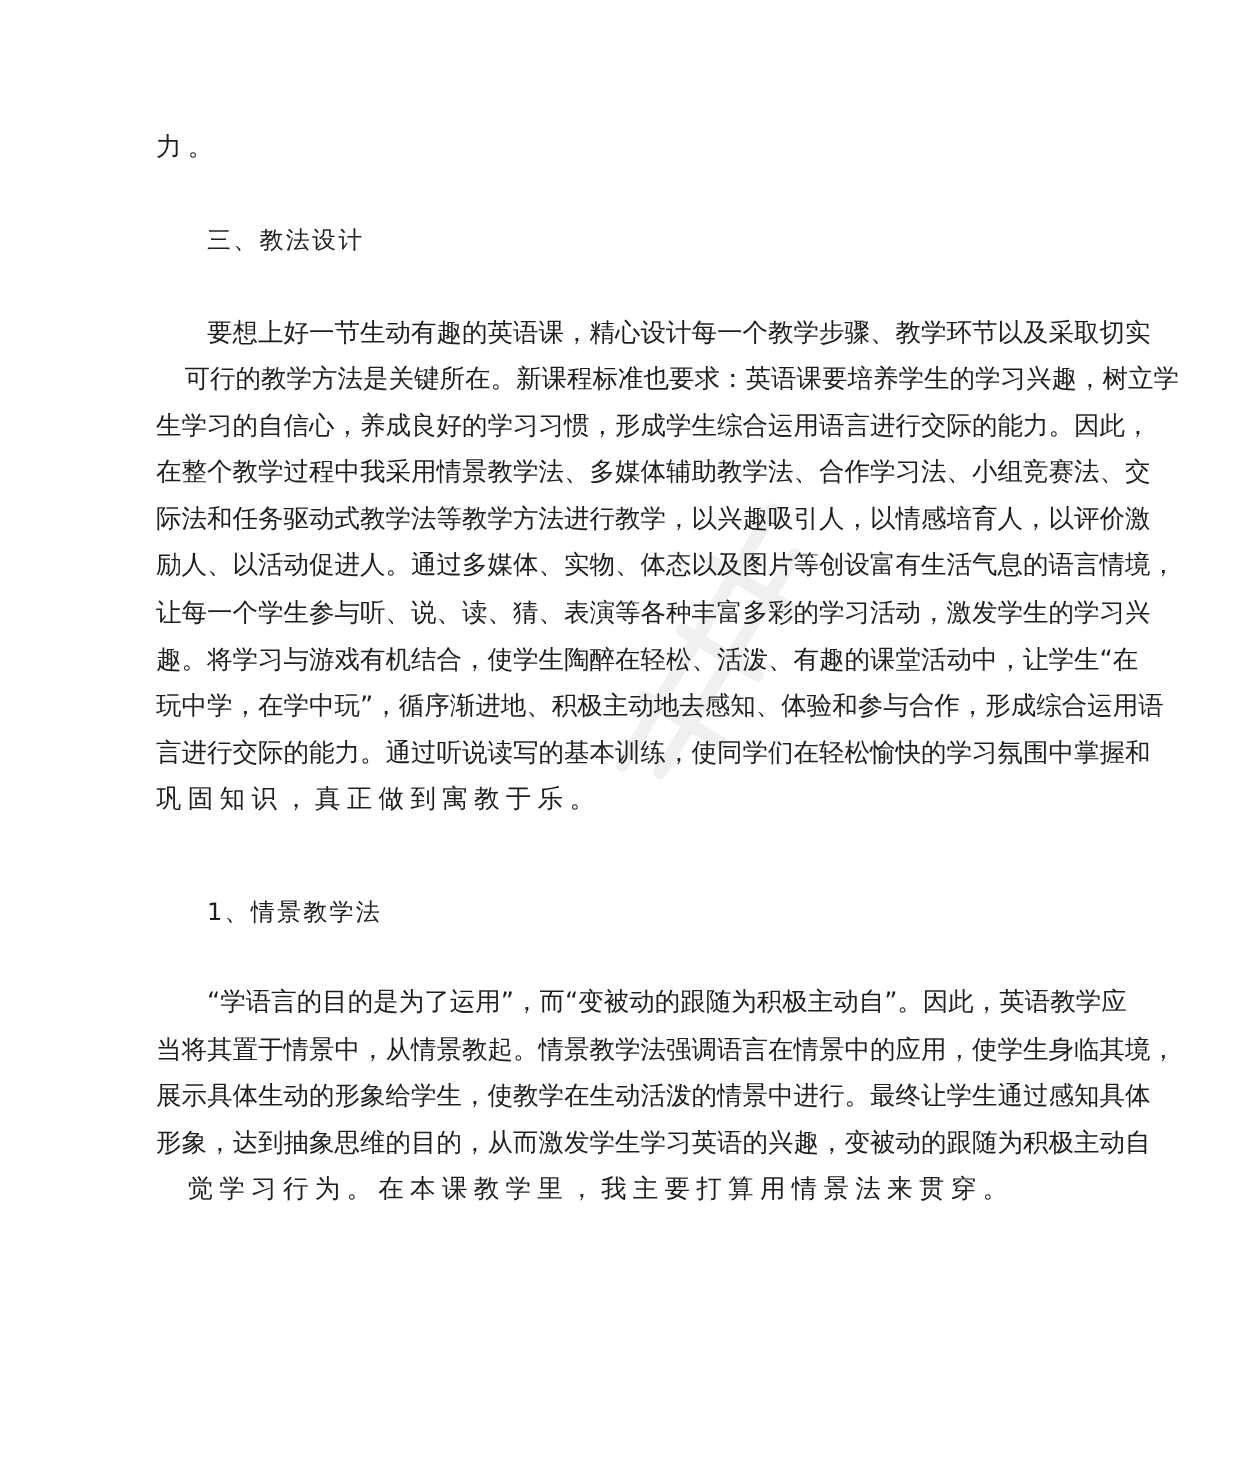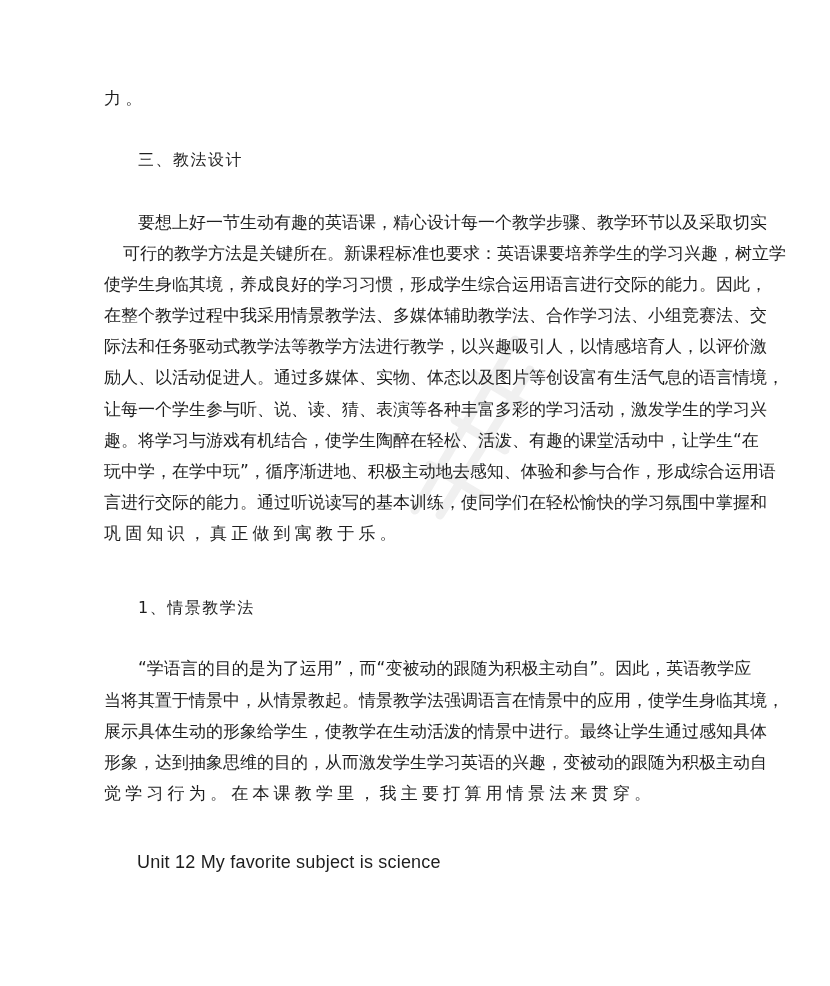--- a/index.html
+++ b/index.html
@@ -79,36 +79,35 @@
     </g>
   </svg>
 
   <div class="line" style="top:86px;">力。</div>
 
   <div class="heading" style="top:148px;">三、教法设计</div>
 
   <div>
     <div class="line justify indent" style="top:210px;">要想上好一节生动有趣的英语课，精心设计每一个教学步骤、教学环节以及采取切实</div>
     <div class="line justify" style="top:241px;margin-left:19px;">可行的教学方法是关键所在。新课程标准也要求：英语课要培养学生的学习兴趣，树立学</div>
-    <div class="line justify" style="top:272px;">使学生身临其境，养成良好的学习习惯，形成学生综合运用语言进行交际的能力。因此，</div>
+    <div class="line justify" style="top:272px;">生学习的自信心，养成良好的学习习惯，形成学生综合运用语言进行交际的能力。因此，</div>
     <div class="line justify" style="top:303px;">在整个教学过程中我采用情景教学法、多媒体辅助教学法、合作学习法、小组竞赛法、交</div>
     <div class="line justify" style="top:334px;">际法和任务驱动式教学法等教学方法进行教学，以兴趣吸引人，以情感培育人，以评价激</div>
     <div class="line justify" style="top:365px;">励人、以活动促进人。通过多媒体、实物、体态以及图片等创设富有生活气息的语言情境，</div>
     <div class="line justify" style="top:397px;">让每一个学生参与听、说、读、猜、表演等各种丰富多彩的学习活动，激发学生的学习兴</div>
     <div class="line justify" style="top:428px;">趣。将学习与游戏有机结合，使学生陶醉在轻松、活泼、有趣的课堂活动中，让学生“在</div>
     <div class="line justify" style="top:459px;">玩中学，在学中玩”，循序渐进地、积极主动地去感知、体验和参与合作，形成综合运用语</div>
     <div class="line justify" style="top:490px;">言进行交际的能力。通过听说读写的基本训练，使同学们在轻松愉快的学习氛围中掌握和</div>
     <div class="line" style="top:521px;">巩固知识，真正做到寓教于乐。</div>
   </div>
 
   <div class="heading" style="top:596px;">1、情景教学法</div>
 
   <div>
     <div class="line justify indent" style="top:656px;">“学语言的目的是为了运用”，而“变被动的跟随为积极主动自”。因此，英语教学应</div>
     <div class="line justify" style="top:688px;">当将其置于情景中，从情景教起。情景教学法强调语言在情景中的应用，使学生身临其境，</div>
     <div class="line justify" style="top:719px;">展示具体生动的形象给学生，使教学在生动活泼的情景中进行。最终让学生通过感知具体</div>
     <div class="line justify" style="top:750px;">形象，达到抽象思维的目的，从而激发学生学习英语的兴趣，变被动的跟随为积极主动自</div>
-    <div class="line" style="top:781px;">觉学习行为。在本课教学里，我主要打算用情景法来贯穿。</div>
+    <div class="line" style="top:781px;margin-left:21px;">觉学习行为。在本课教学里，我主要打算用情景法来贯穿。</div>
   </div>
 
-  <div class="english" style="top:850px;">Unit 12 My favorite subject is science</div>
 
 </div>
 
 </body></html>

